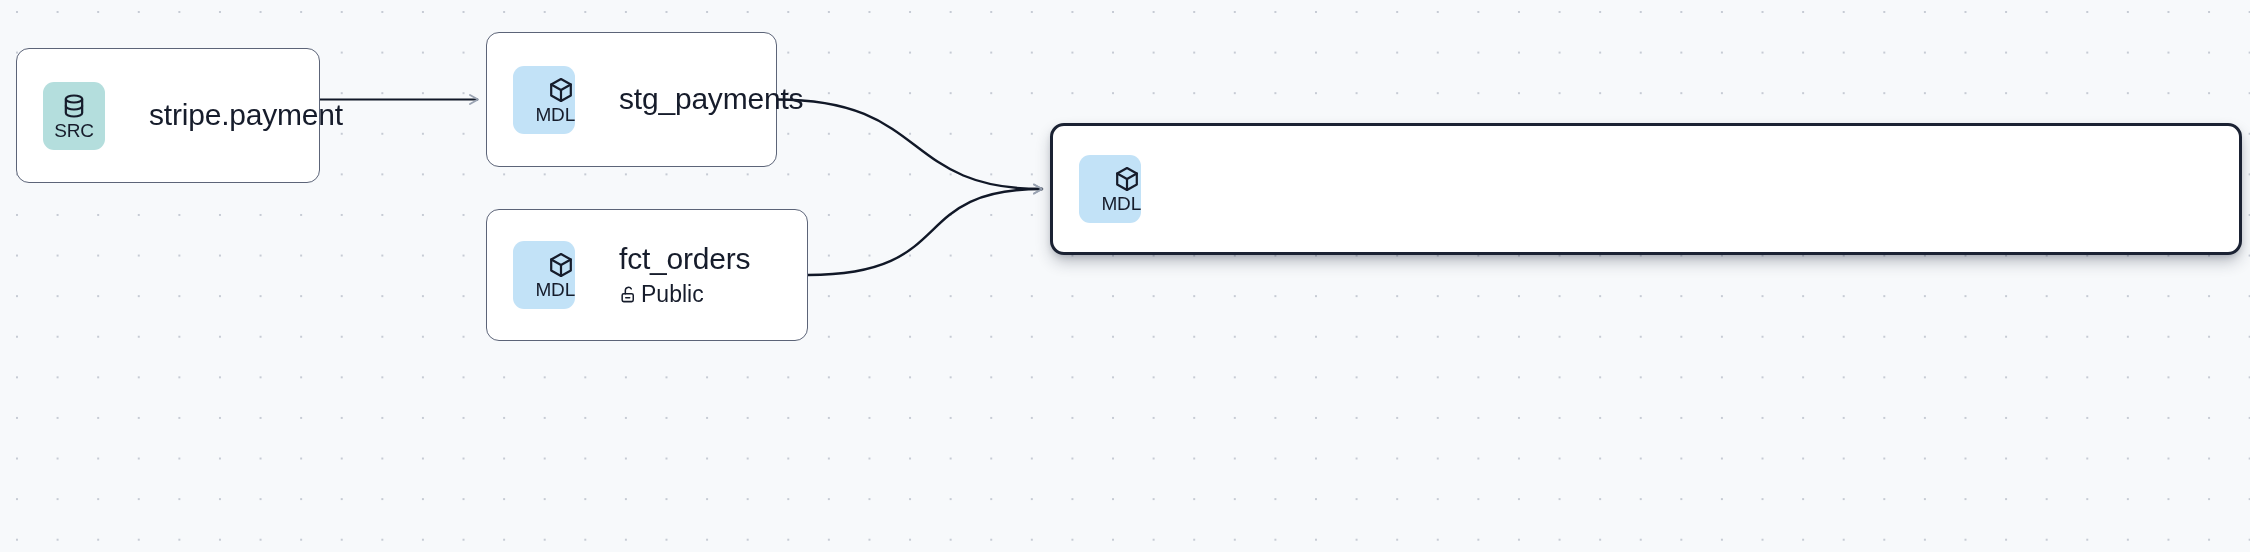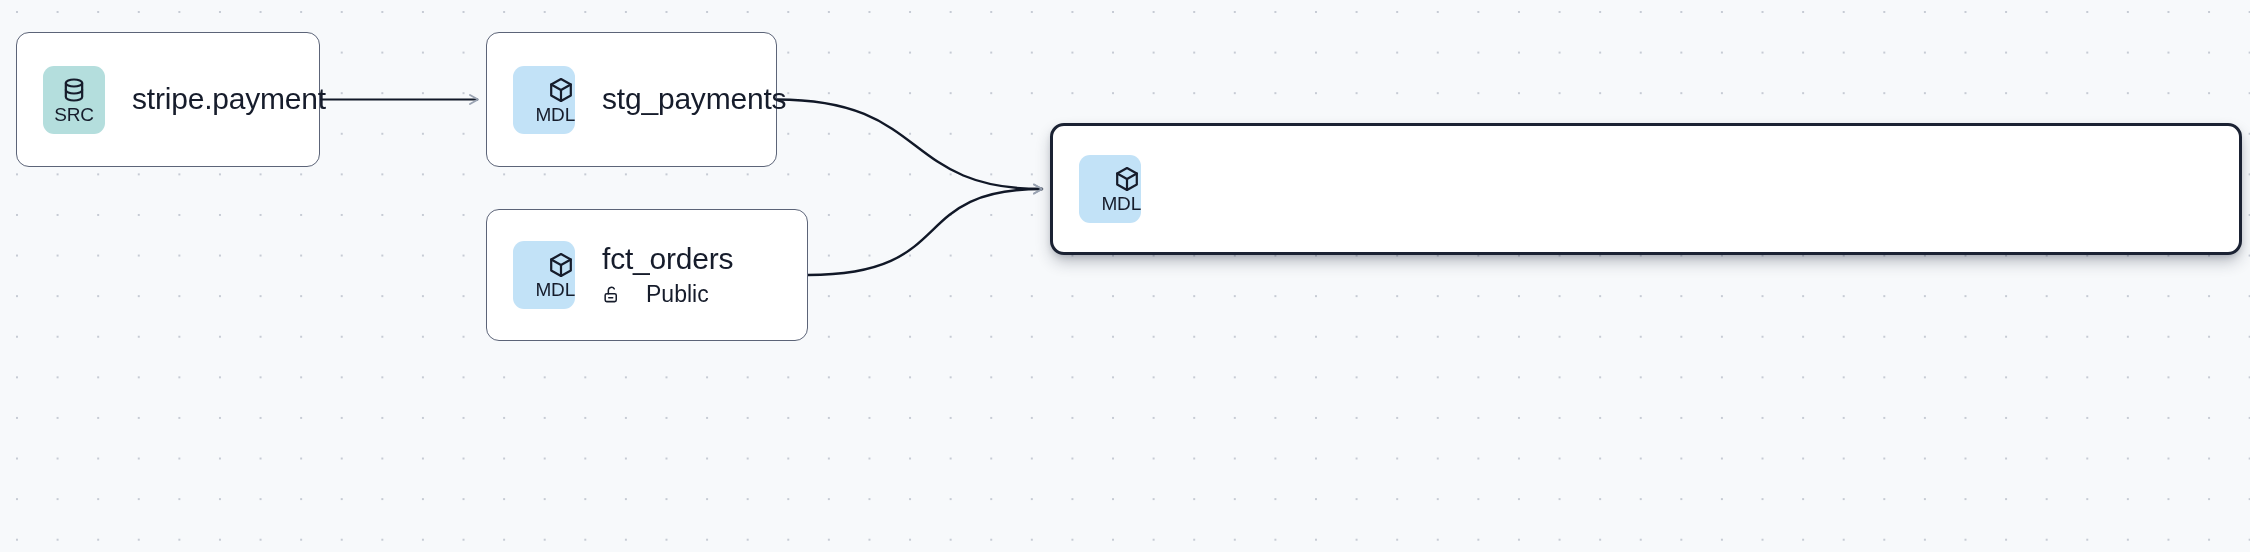--- a/index.html
+++ b/index.html
@@ -70,39 +70,39 @@
   .badge-text {
     font-size: 19px;
     line-height: 1;
     letter-spacing: -0.2px;
     color: #161c2b;
     font-family: "Liberation Sans", "DejaVu Sans", sans-serif;
   }
 
   
   .node-body {
-    margin-left: 27px;
+    margin-left: 44px;
     display: flex;
     flex-direction: column;
     min-width: 0;
   }
 
   .node-title {
     font-size: 30px;
     line-height: 1.16;
     color: #161c2b;
     letter-spacing: -0.2px;
     white-space: nowrap;
   }
 
   .node-sub {
     margin-top: 4px;
     display: flex;
     align-items: center;
-    gap: 25px;
+    gap: 3px;
     font-size: 23px;
     line-height: 1.15;
     color: #161c2b;
     white-space: nowrap;
   }
   .node-sub svg { display: block; flex: 0 0 auto; }
 </style>
 </head>
 <body>
 
@@ -121,21 +121,21 @@
 
     <g>
       <path d="M 777 99.5 C 930 99.5, 900 189, 1042 189" fill="none" stroke="#111827" stroke-width="2.4" stroke-linecap="round" marker-end="url(#arrowhead)"></path>
     </g>
 
     <g>
       <path d="M 808 275 C 960 275, 905 189, 1042 189" fill="none" stroke="#111827" stroke-width="2.4" stroke-linecap="round" marker-end="url(#arrowhead)"></path>
     </g>
   </svg>
 
-  <div class="node" style="left:16px; top:32px; width:304px; height:135px;">
+  <div class="node" style="left:16px; top:48px; width:304px; height:135px;">
     <div class="badge src">
       <span>
         <svg width="28" height="28" viewBox="0 0 24 24" fill="none" stroke="#161c2b" stroke-width="1.9" stroke-linecap="round" stroke-linejoin="round">
           <ellipse cx="12" cy="6" rx="7" ry="3"></ellipse>
           <path d="M5 6v12c0 1.66 3.13 3 7 3s7-1.34 7-3V6"></path>
           <path d="M5 12c0 1.66 3.13 3 7 3s7-1.34 7-3"></path>
         </svg>
       </span>
       <span class="badge-text">SRC</span>
     </div>

